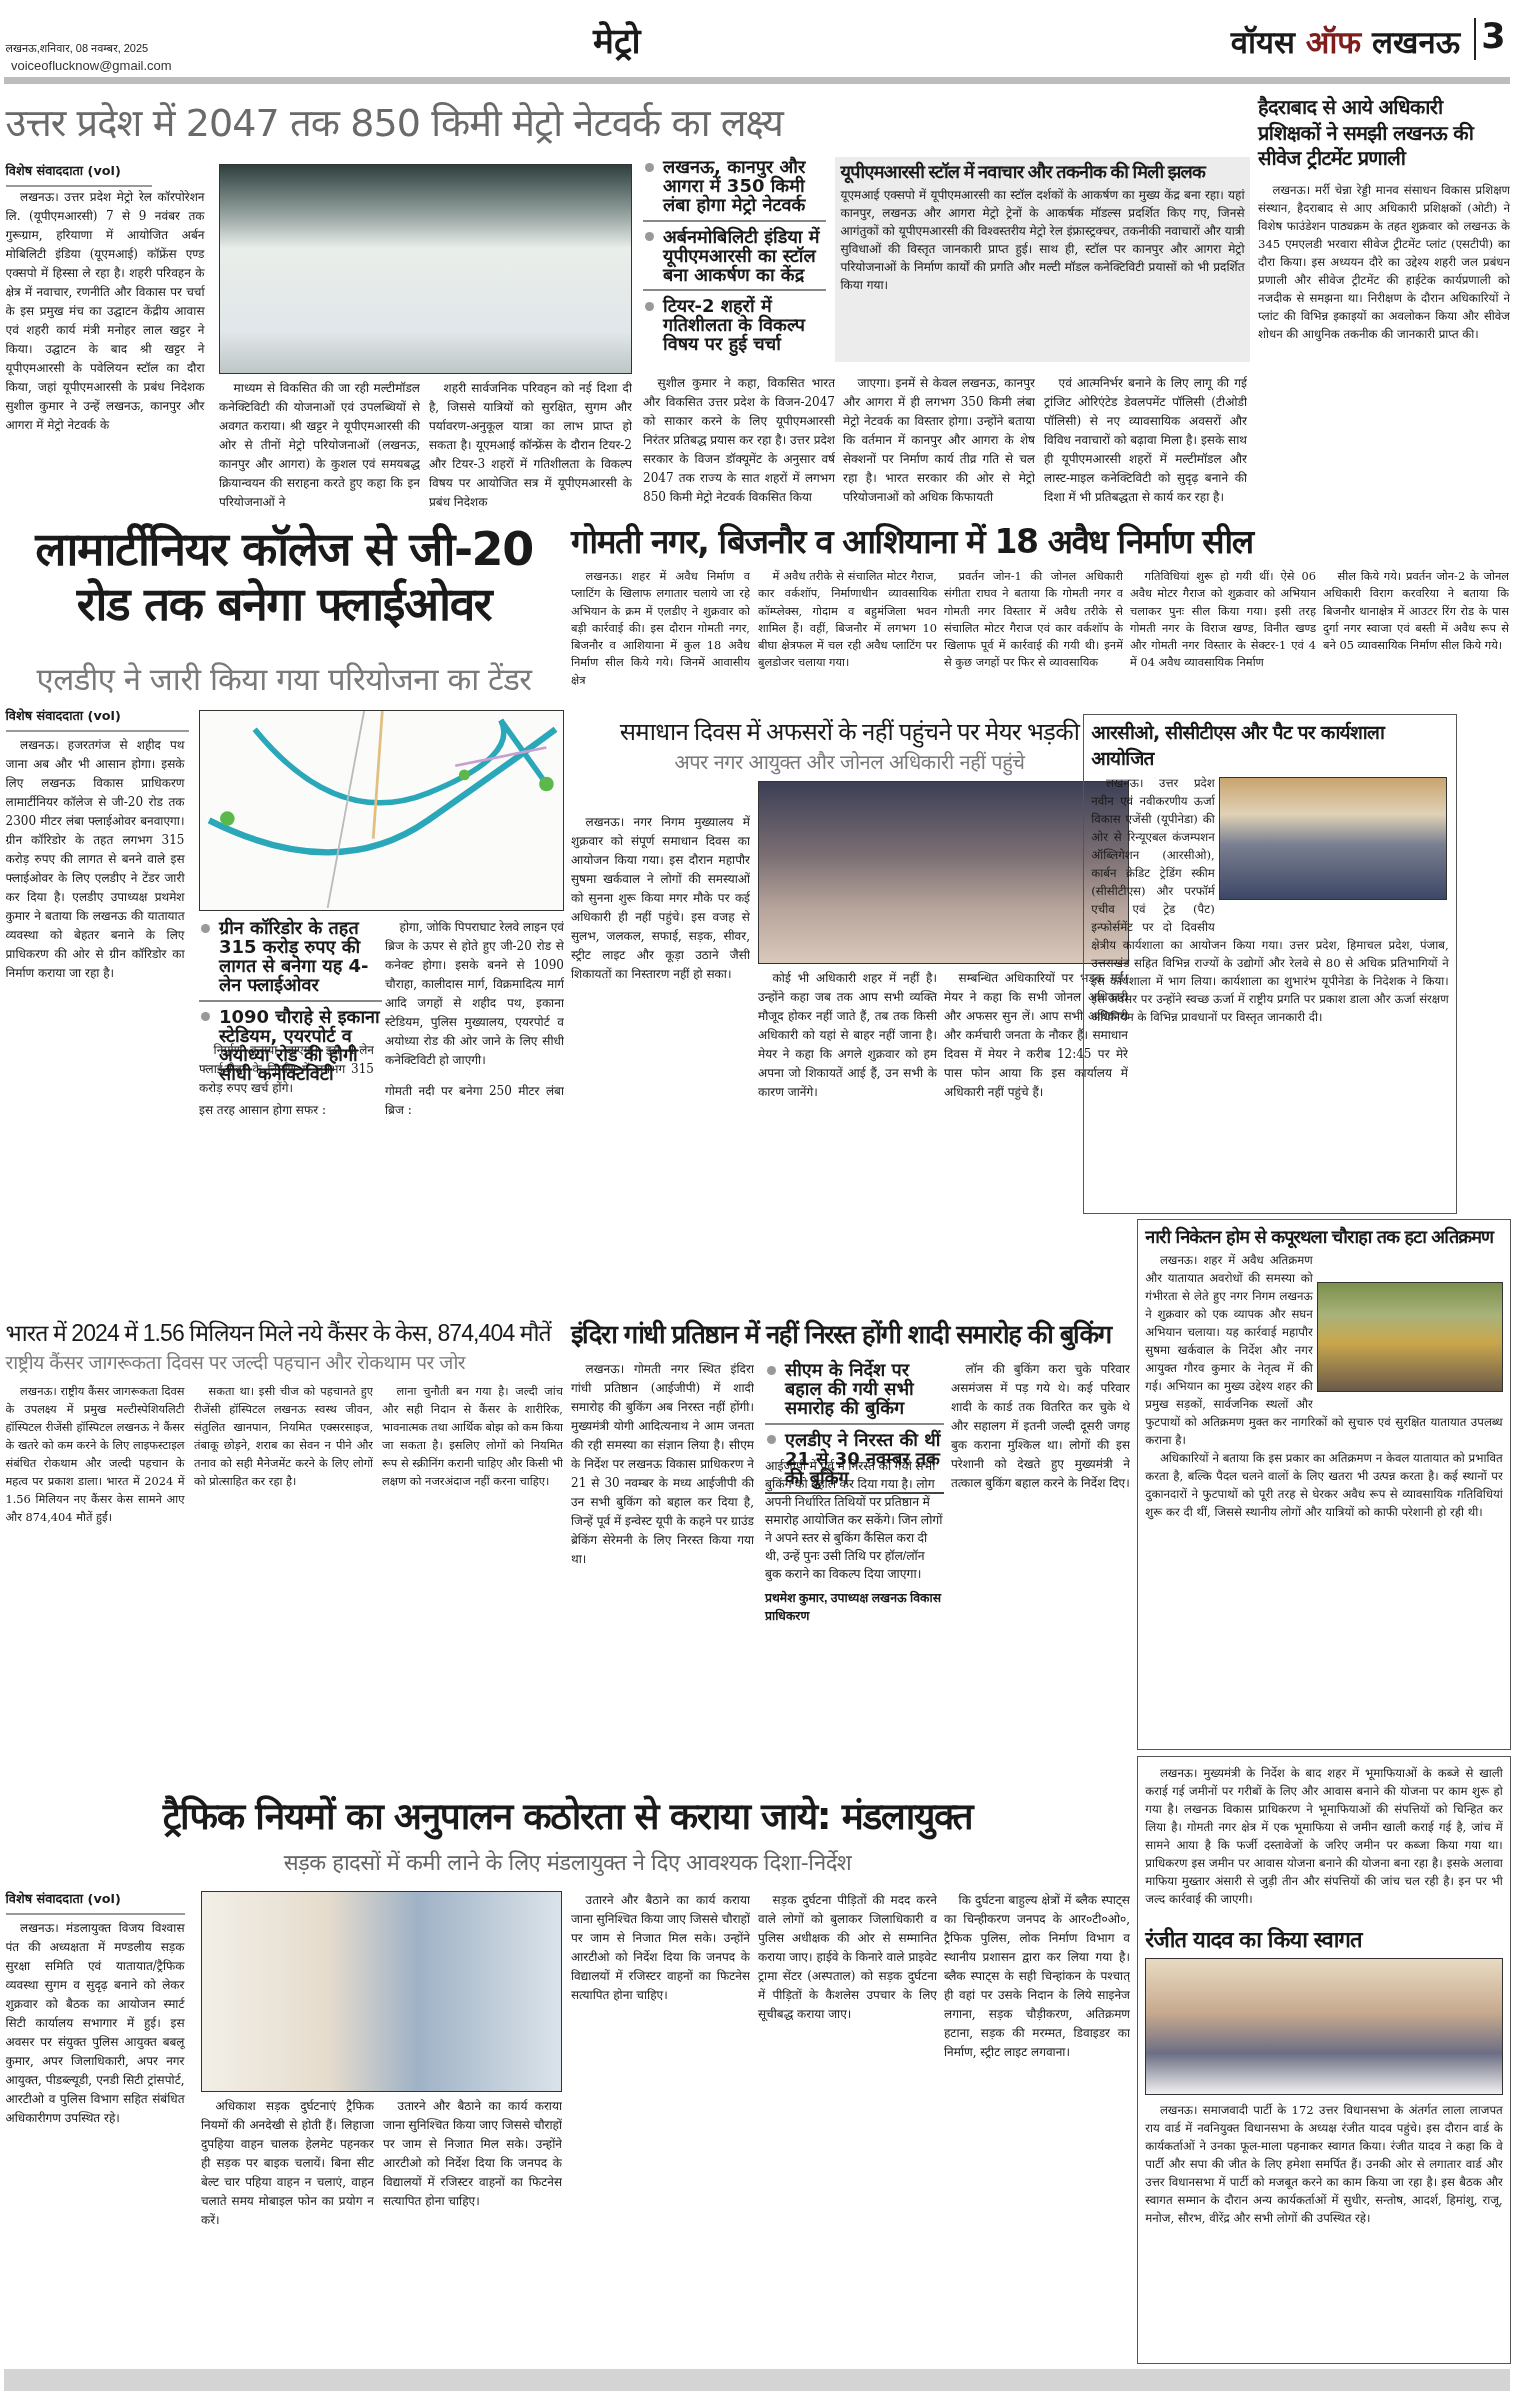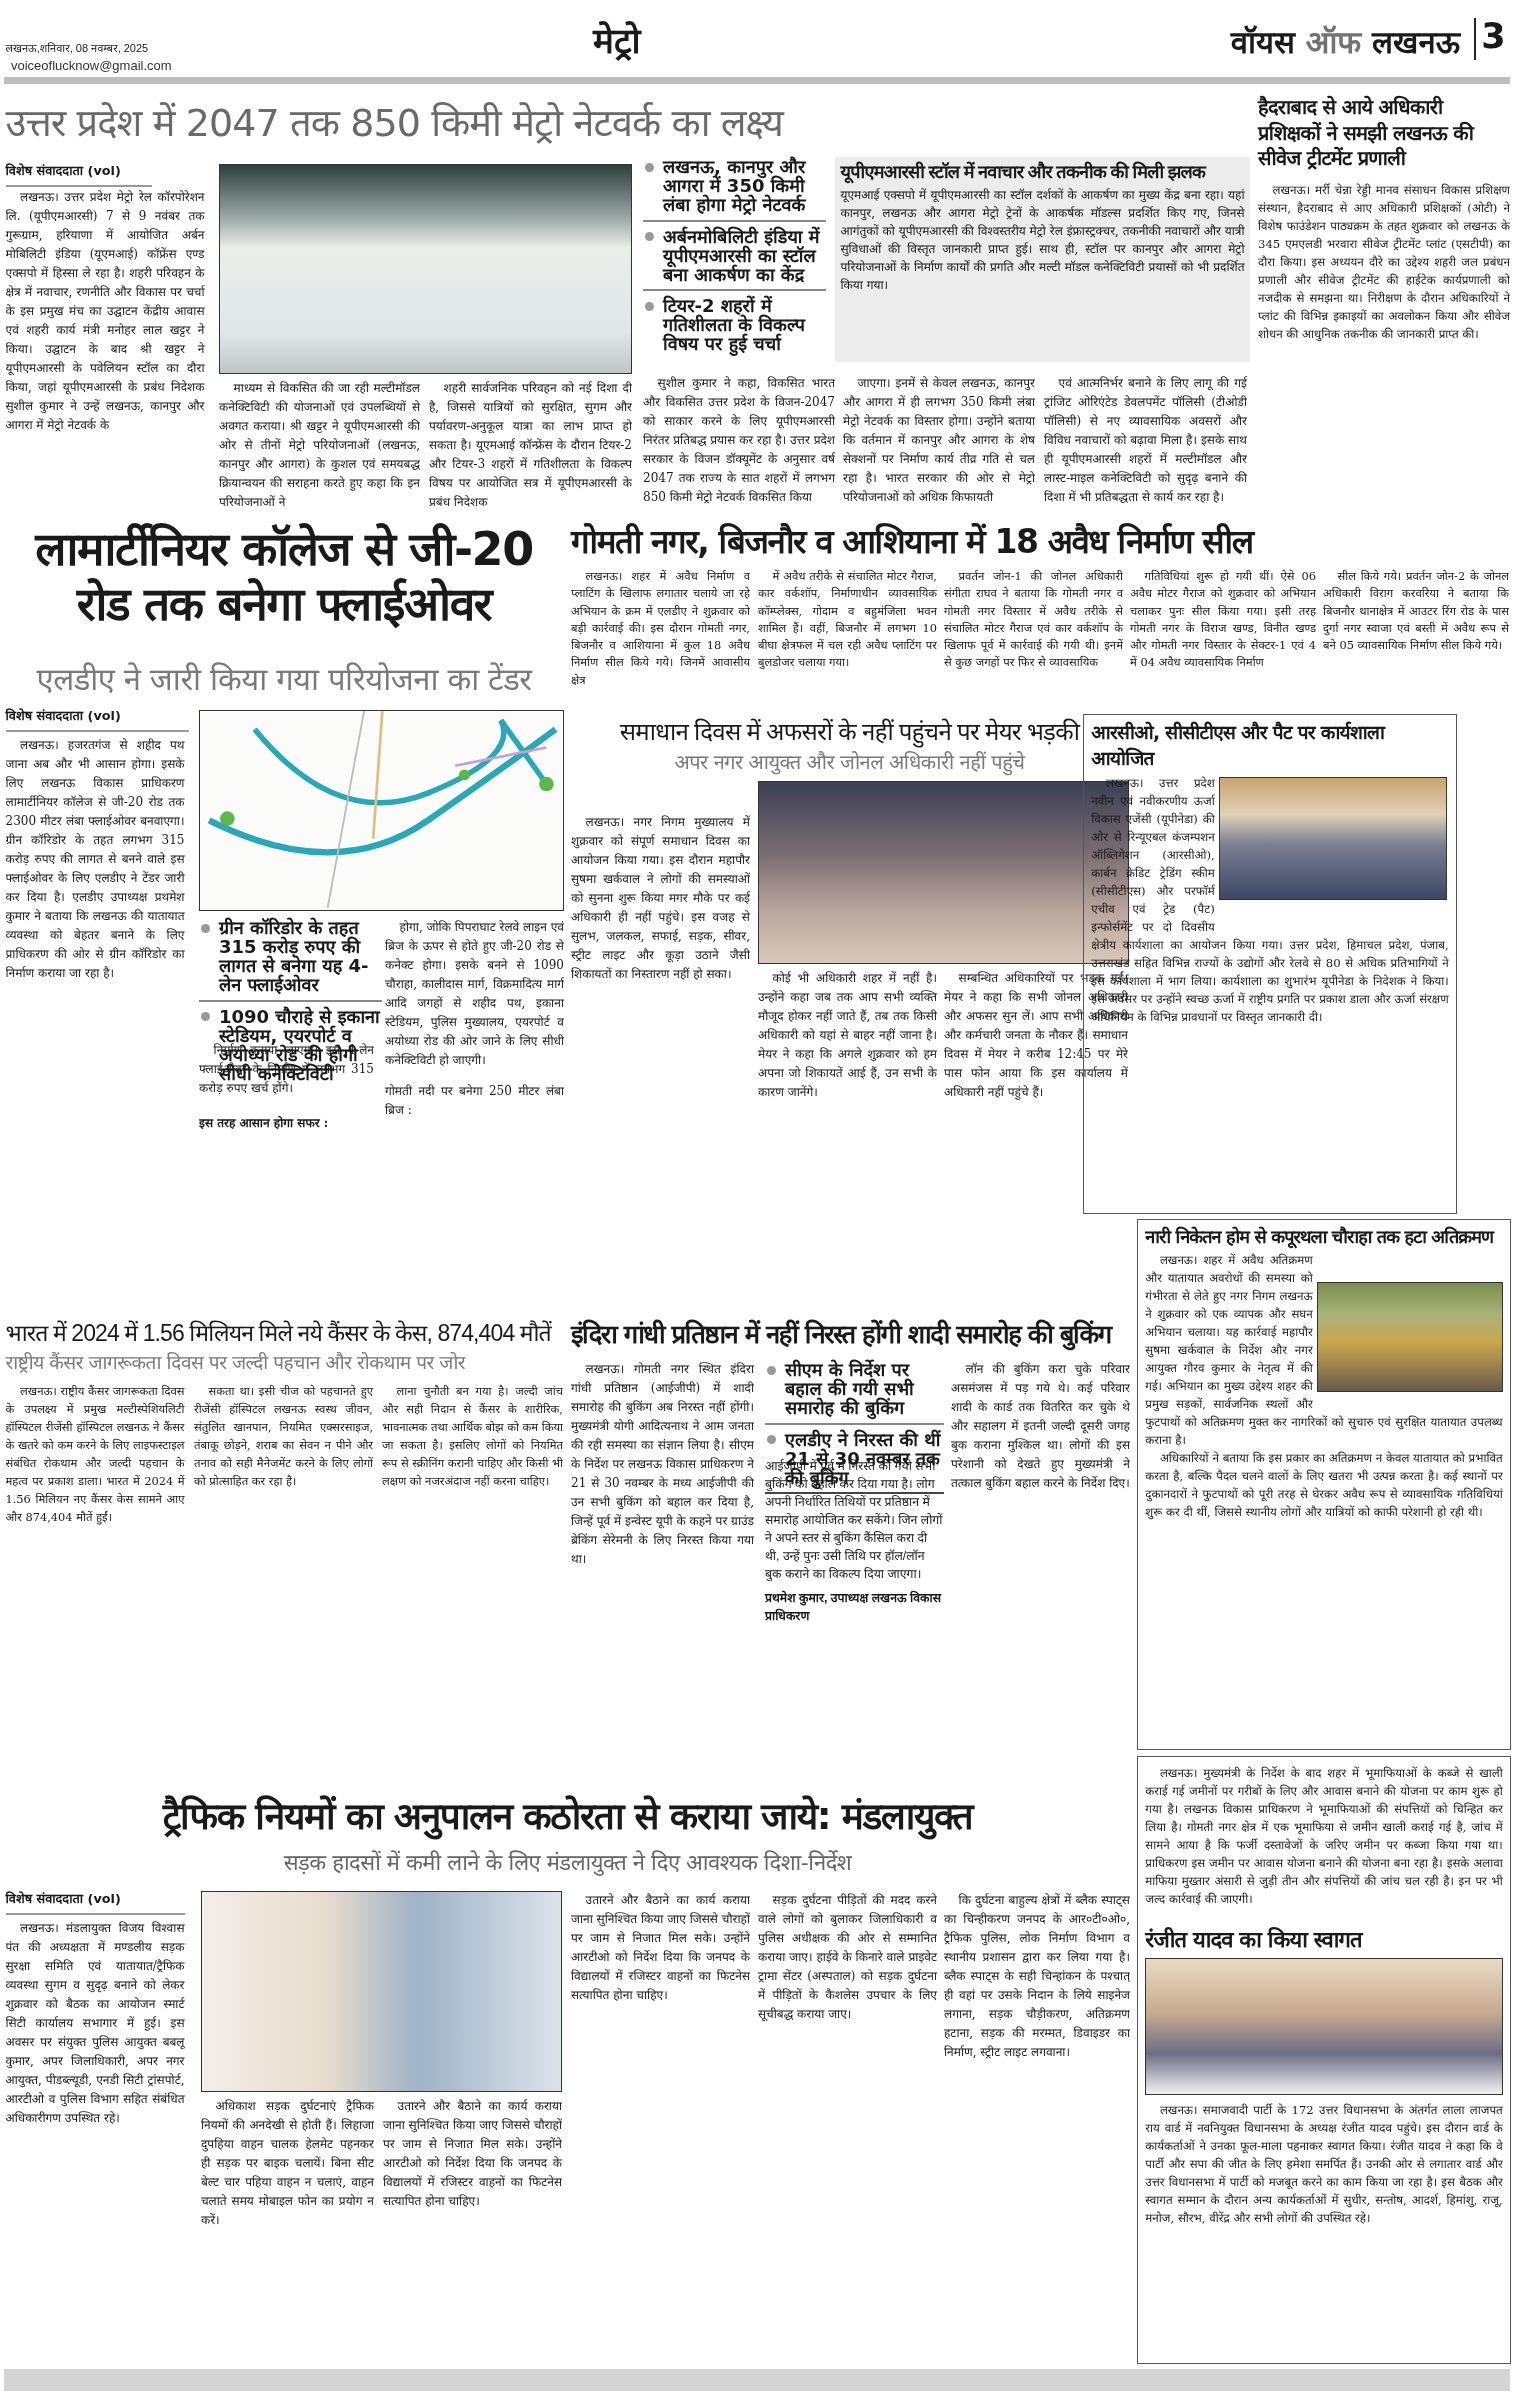--- a/index.html
+++ b/index.html
@@ -3,21 +3,21 @@
 <meta charset="utf-8">
 <style>
   * { box-sizing: border-box; margin: 0; padding: 0; }
   body { width: 1513px; height: 2401px; background: #fff; font-family: "DejaVu Serif", "Liberation Serif", serif; color: #1a1a1a; position: relative; overflow: hidden; }
   .abs { position: absolute; }
   .cond { font-family: "Liberation Sans", "DejaVu Sans", sans-serif; }
   .masthead-date { left: 5.5px; top: 40px; font-size: 11px; font-family: "Liberation Sans", sans-serif; }
   .masthead-email { left: 11px; top: 58px; font-size: 13px; font-family: "Liberation Sans", sans-serif; color: #333; }
   .masthead-section { left: 593px; top: 16.4px; font-size: 35px; font-weight: bold; font-family: "DejaVu Sans", sans-serif; }
   .masthead-brand { right: 53px; top: 20px; font-size: 31px; font-weight: bold; font-family: "DejaVu Sans", sans-serif; }
-  .masthead-brand .mid { color: #737373; }
+  .masthead-brand .mid { color: #7f1d1d; }
   .masthead-pipe { right: 37px; top: 18px; width: 1.8px; height: 42px; background: #222; }
   .masthead-page { right: 7.3px; top: 16.4px; font-size: 35px; font-weight: bold; font-family: "DejaVu Sans", sans-serif; }
   .rule-band { left: 3.7px; top: 77px; width: 1506px; height: 7.3px; background: #bdbdbd; }
   .h-metro { left: 5.5px; top: 95px; font-size: 38px; font-family: "DejaVu Sans", sans-serif; letter-spacing: -0.9px; color: #6a6a6a; }
   .byline { font-family: "DejaVu Sans", sans-serif; font-size: 12.8px; font-weight: bold; border-bottom: 2.7px solid #999; padding-bottom: 5.5px; }
   .body { font-size: 12px; line-height: 19px; text-align: justify; }
   .body p { text-indent: 14.6px; }
   .photo { background: linear-gradient(180deg, #5c6b76 0%, #8fa3ad 35%, #d9dfe2 60%, #cfd5d8 100%); border: 0.9px solid #333; }
   .photo.metro { background: linear-gradient(180deg, #2e3f3e 0%, #9aa7a4 25%, #e9eee9 40%, #e1e7ea 80%, #bfc6c6 100%); }
   .photo.meeting { background: linear-gradient(180deg, #3c3f55 0%, #7a6e73 40%, #b7a49b 70%, #d9c9bb 100%); }
@@ -104,21 +104,21 @@
     <circle cx="290" cy="70" r="6" fill="#5cb84a"></circle>
     <circle cx="380" cy="80" r="8" fill="#5cb84a"></circle>
   </svg>
 </div>
 <div class="abs bullets" style="left:199px;top:918px;width:183px;">
   <div class="b">ग्रीन कॉरिडोर के तहत 315 करोड़ रुपए की लागत से बनेगा यह 4-लेन फ्लाईओवर</div>
   <div class="b">1090 चौराहे से इकाना स्टेडियम, एयरपोर्ट व अयोध्या रोड की होगी सीधी कनेक्टिविटी</div>
 </div>
 <div class="abs body" style="left:199px;top:1041px;width:175px;height:270px;overflow:hidden;">
   <p>निर्माण कराया जाएगा। इस 4-लेन फ्लाईओवर के निर्माण में लगभग 315 करोड़ रुपए खर्च होंगे।</p>
-  <p style="font-weight:bold;text-indent:0;margin-top:16px;">इस तरह आसान होगा सफर :</p>
+  <p style="font-weight:normal;text-indent:0;margin-top:3px;">इस तरह आसान होगा सफर :</p>
 </div>
 <div class="abs body" style="left:385px;top:918px;width:179px;height:392px;overflow:hidden;">
   <p>होगा, जोकि पिपराघाट रेलवे लाइन एवं ब्रिज के ऊपर से होते हुए जी-20 रोड से कनेक्ट होगा। इसके बनने से 1090 चौराहा, कालीदास मार्ग, विक्रमादित्य मार्ग आदि जगहों से शहीद पथ, इकाना स्टेडियम, पुलिस मुख्यालय, एयरपोर्ट व अयोध्या रोड की ओर जाने के लिए सीधी कनेक्टिविटी हो जाएगी।</p>
   <p style="font-weight:normal;text-indent:0;margin-top:12px;">गोमती नदी पर बनेगा 250 मीटर लंबा ब्रिज :</p>
 </div>
 
 <div class="abs h-big" style="left:571px;top:522px;width:938px;font-size:33px;line-height:40px;">गोमती नगर, बिजनौर व आशियाना में 18 अवैध निर्माण सील</div>
 <div class="abs body" style="left:571px;top:568px;width:179px;height:137px;overflow:hidden;font-size:11.4px;line-height:17.3px;">
     <p>लखनऊ। शहर में अवैध निर्माण व प्लाटिंग के खिलाफ लगातार चलाये जा रहे अभियान के क्रम में एलडीए ने शुक्रवार को बड़ी कार्रवाई की। इस दौरान गोमती नगर, बिजनौर व आशियाना में कुल 18 अवैध निर्माण सील किये गये। जिनमें आवासीय क्षेत्र</p>
   </div>

